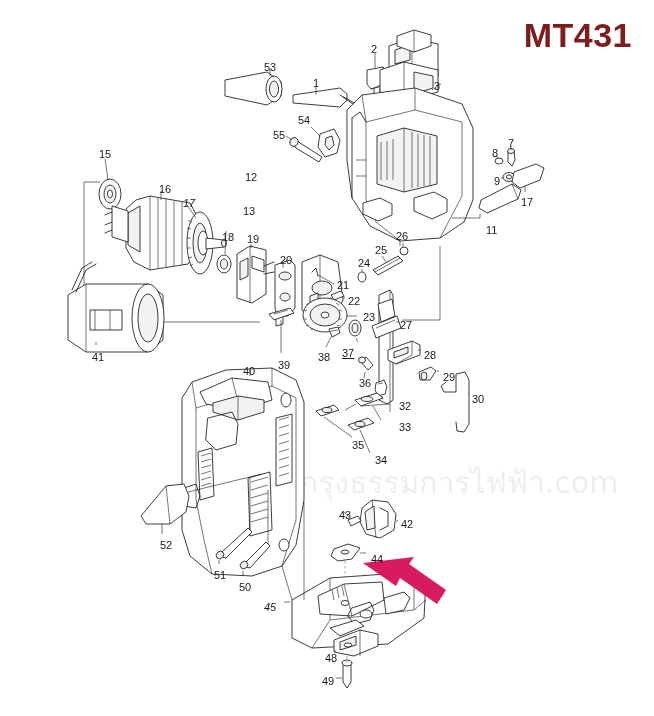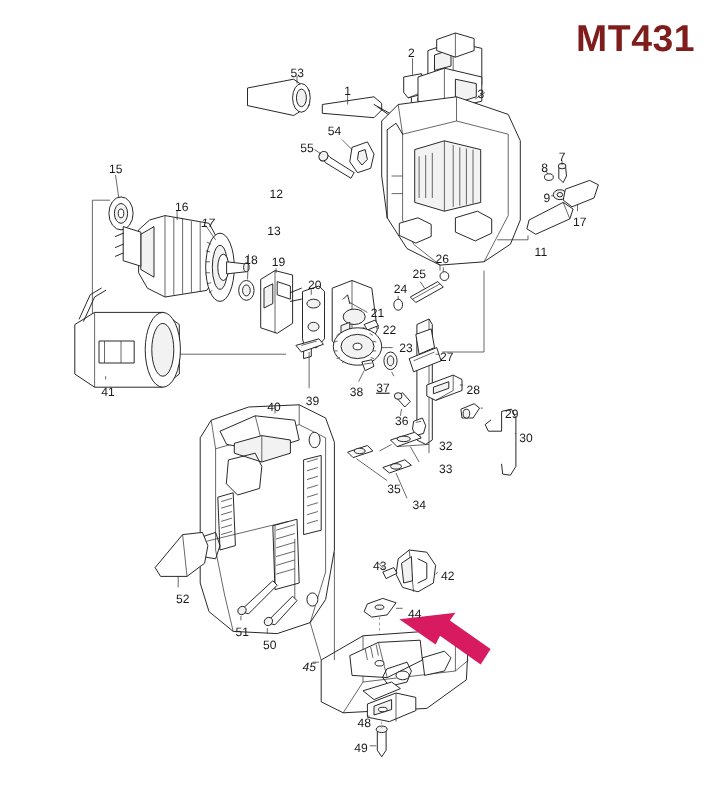--- a/index.html
+++ b/index.html
@@ -53,20 +53,21 @@
     white-space: nowrap;
   }
 </style>
 </head>
 <body>
 
 <div id="page">
 
   <div class="model-title">MT431</div>
 
+  <div class="watermark">กรุงธรรมการไฟฟ้า.com</div>
 
   <svg id="diagram-svg" viewBox="0 0 654 716">
     <defs>
       <style>
         .ln { fill:none; stroke:#1a1a1a; stroke-width:0.85; stroke-linejoin:round; stroke-linecap:round; }
         .lnt { fill:none; stroke:#1a1a1a; stroke-width:0.6; }
         .fillw { fill:#ffffff; stroke:#1a1a1a; stroke-width:0.85; stroke-linejoin:round; }
         .fillg { fill:#f2f2f2; stroke:#1a1a1a; stroke-width:0.85; stroke-linejoin:round; }
         .filld { fill:#d9d9d9; stroke:#1a1a1a; stroke-width:0.85; stroke-linejoin:round; }
         .leader { fill:none; stroke:#1a1a1a; stroke-width:0.6; }
@@ -468,36 +469,36 @@
       <div class="callout" style="left: 243px; top: 206px;">13</div>
       <div class="callout" style="left: 280px; top: 255px;">20</div>
       <div class="callout" style="left: 337px; top: 280px;">21</div>
       <div class="callout" style="left: 348px; top: 296px;">22</div>
       <div class="callout" style="left: 363px; top: 312px;">23</div>
       <div class="callout" style="left: 358px; top: 258px;">24</div>
       <div class="callout" style="left: 375px; top: 245px;">25</div>
       <div class="callout" style="left: 396px; top: 231px;">26</div>
       <div class="callout" style="left: 400px; top: 320px;">27</div>
       <div class="callout" style="left: 424px; top: 350px;">28</div>
-      <div class="callout" style="left: 443px; top: 372px; margin-left: 16px;">29</div>
+      <div class="callout" style="left: 443px; top: 372px;">29</div>
       <div class="callout" style="left: 472px; top: 394px;">30</div>
       <div class="callout" style="left: 399px; top: 401px;">32</div>
       <div class="callout" style="left: 399px; top: 422px;">33</div>
       <div class="callout" style="left: 375px; top: 455px;">34</div>
       <div class="callout" style="left: 352px; top: 440px;">35</div>
       <div class="callout" style="left: 359px; top: 378px;">36</div>
       <div class="callout" style="left: 342px; top: 348px; text-decoration: underline;">37</div>
       <div class="callout" style="left: 318px; top: 352px;">38</div>
       <div class="callout" style="left: 278px; top: 360px;">39</div>
       <div class="callout" style="left: 92px; top: 352px;">41</div>
       <div class="callout" style="left: 243px; top: 366px;">40</div>
       <div class="callout" style="left: 401px; top: 519px;">42</div>
       <div class="callout" style="left: 339px; top: 510px;">43</div>
       <div class="callout" style="left: 371px; top: 554px;">44</div>
-      <div class="callout" style="left: 275px; top: 602px; font-style: italic;">45</div>
+      <div class="callout" style="left: 264px; top: 602px; font-style: italic;">45</div>
       <div class="callout" style="left: 325px; top: 653px;">48</div>
       <div class="callout" style="left: 322px; top: 676px; text-align: center;">49</div>
       <div class="callout" style="left: 239px; top: 582px;">50</div>
       <div class="callout" style="left: 214px; top: 570px;">51</div>
       <div class="callout" style="left: 160px; top: 540px;">52</div>
     </div>
 
 </div>
 
 </body></html>

